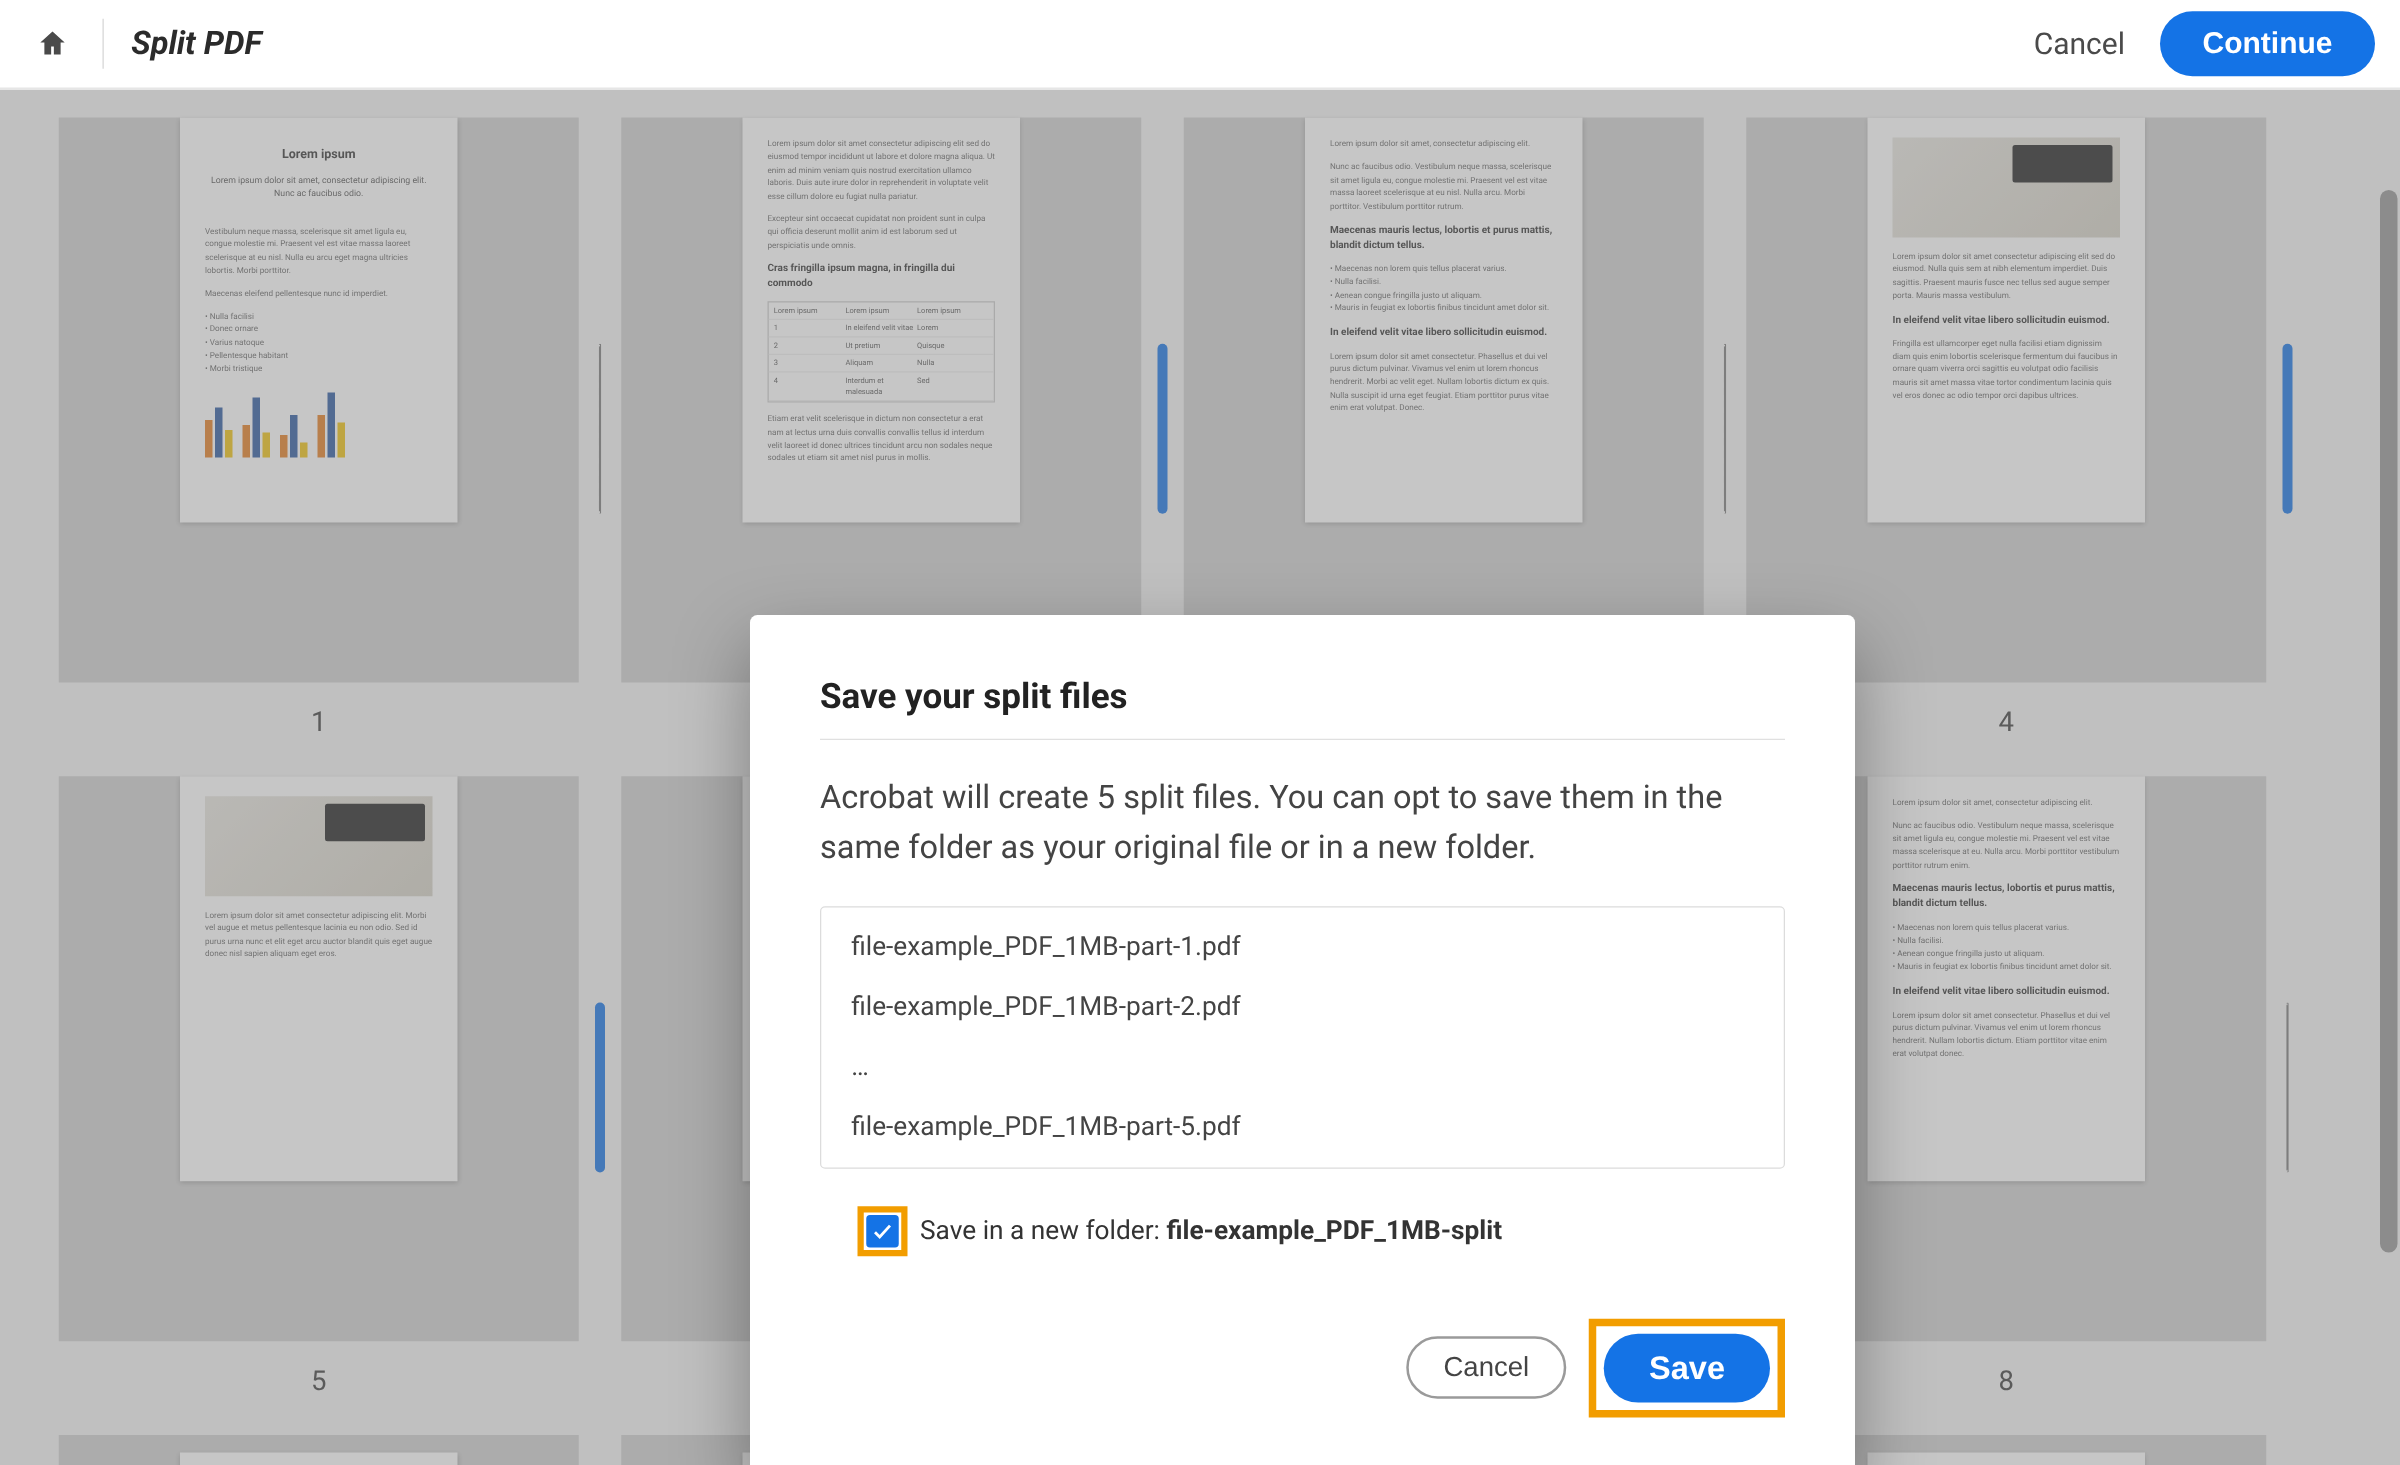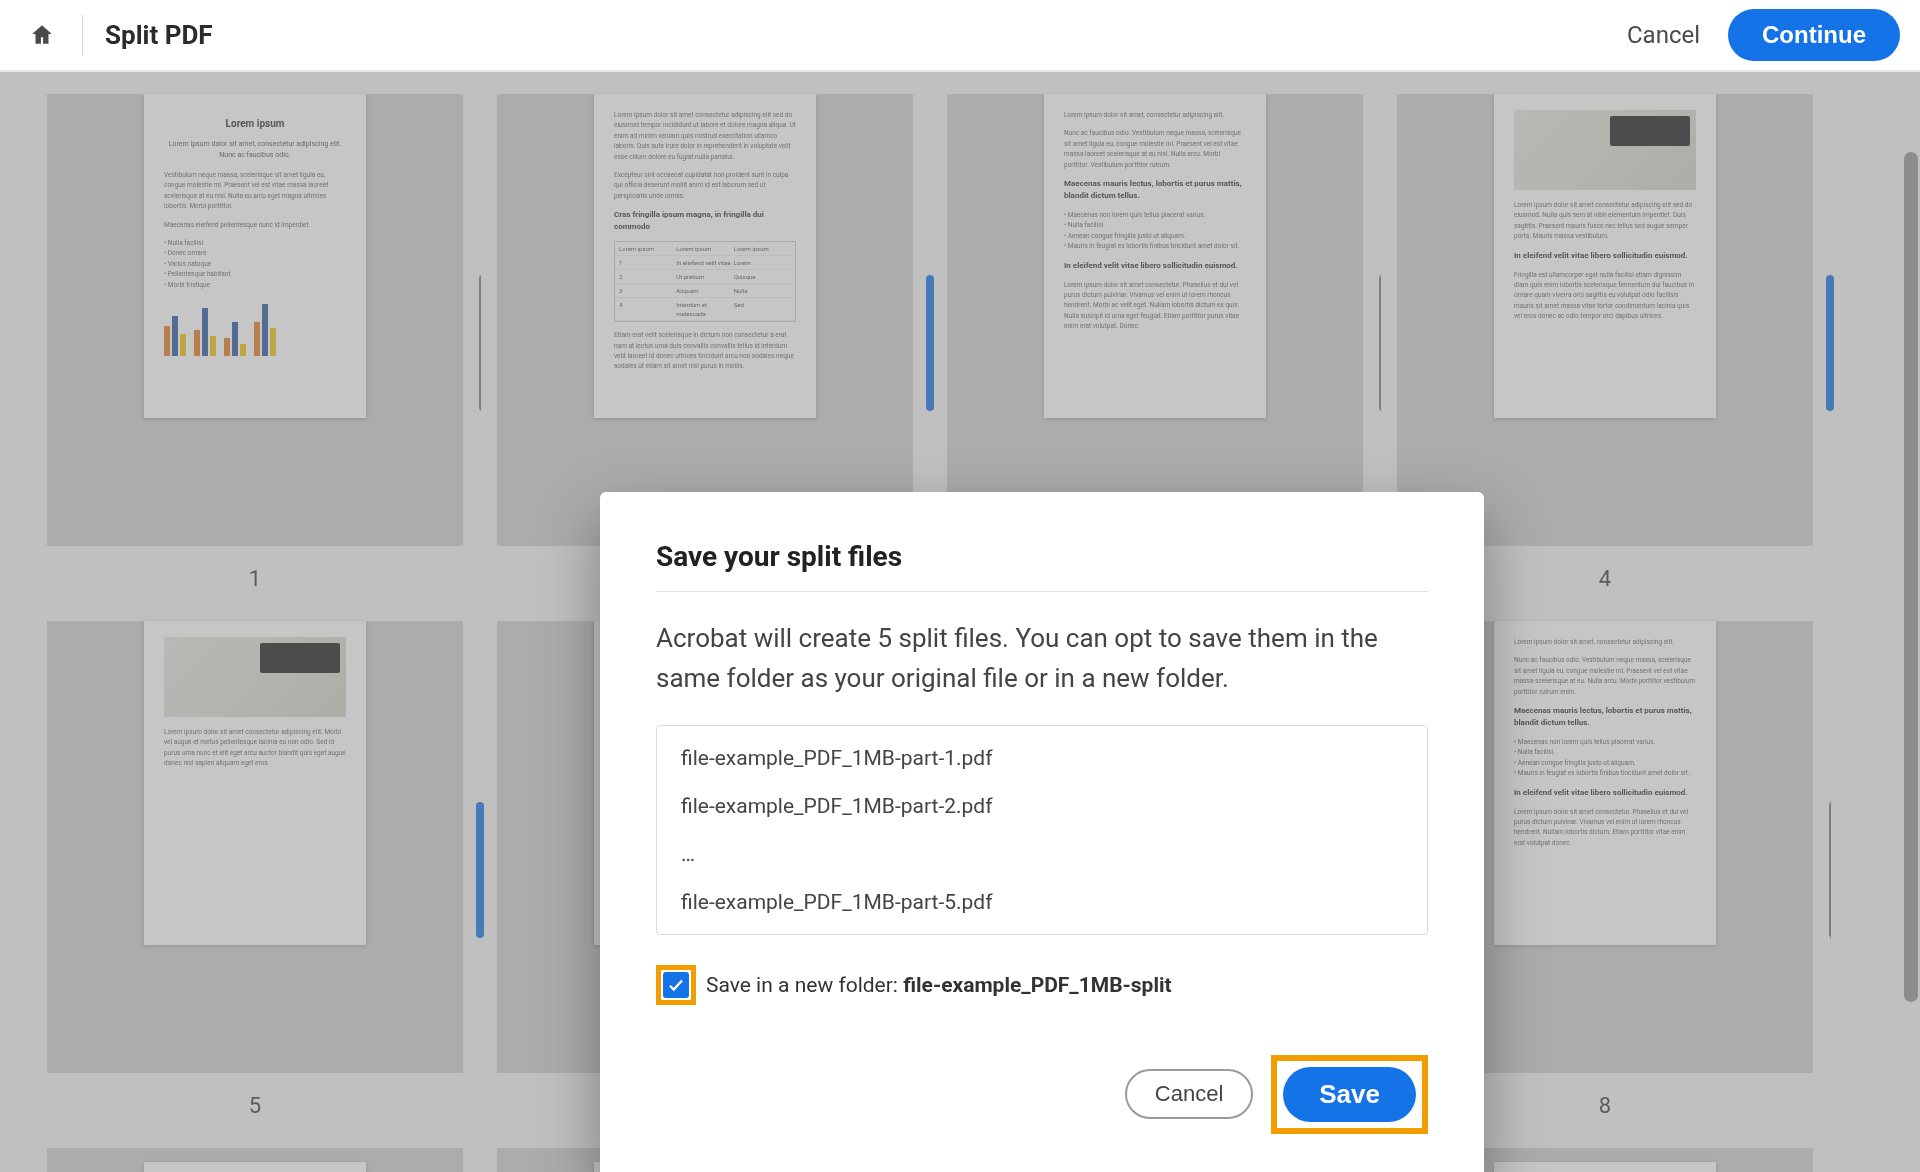--- a/index.html
+++ b/index.html
@@ -4,36 +4,36 @@
 <style>
   * { box-sizing: border-box; margin: 0; padding: 0; }
   html, body { width: 1920px; height: 1172px; font-family: -apple-system, BlinkMacSystemFont, "Segoe UI", Roboto, Helvetica, Arial, sans-serif; background: #fff; overflow: hidden; }
 
   
   .header { display: flex; align-items: center; justify-content: space-between; height: 72px; border-bottom: 2px solid #e6e6e6; padding: 0 20px 0 24px; background: #fff; }
   .header-left { display: flex; align-items: center; gap: 22px; }
   .home-btn { display: flex; align-items: center; justify-content: center; width: 36px; height: 36px; cursor: pointer; }
   .home-btn svg { width: 26px; height: 26px; fill: #4a4a4a; }
   .vdiv { width: 1px; height: 40px; background: #d6d6d6; }
-  .title { font-size: 26px; font-weight: 700; color: #2b2b2b; }
+  .title { font-size: 26px; font-weight: 700; color: #2b2b2b; font-style: italic; }
   .header-right { display: flex; align-items: center; gap: 28px; }
   .cancel-link { font-size: 24px; color: #4a4a4a; cursor: pointer; }
   .continue-btn { background: #1473e6; color: #fff; font-size: 24px; font-weight: 700; padding: 12px 34px; border-radius: 28px; cursor: pointer; border: none; }
 
   
   .work { position: relative; width: 100%; height: calc(1172px - 72px); background: #f5f5f5; }
   .overlay { position: absolute; inset: 0; background: rgba(128,128,128,0.45); z-index: 5; }
 
   
   .slots { position: absolute; inset: 0; padding: 22px 30px 0 30px; display: flex; flex-wrap: wrap; gap: 0; }
   .slot { width: 450px; margin: 0 0px 30px 0; display: flex; flex-direction: column; align-items: center; position: relative; }
   .thumb-frame { width: 416px; height: 452px; background: #d0d0d0; display: flex; align-items: flex-start; justify-content: center; position: relative; }
   .page { width: 222px; height: 324px; background: #fff; box-shadow: 0 1px 4px rgba(0,0,0,0.25); padding: 16px 20px; font-size: 6px; line-height: 1.5; color: #555; overflow: hidden; }
   .page .page-title { text-align: center; font-size: 10px; font-weight: 700; color: #333; margin: 6px 0 8px 0; }
-  .page .sub { text-align: center; font-size: 7px; margin-bottom: 10px; }
+  .page .sub { text-align: center; font-size: 7px; margin-bottom: 20px; }
   .page .para { font-size: 6.5px; color: #666; margin-bottom: 8px; line-height: 1.6; }
   .page .h2 { font-size: 8px; font-weight: 700; color: #333; margin: 8px 0; }
   .page .bars { display: flex; gap: 8px; align-items: flex-end; height: 56px; margin-top: 10px; }
   .page .bars .grp { display: flex; gap: 2px; align-items: flex-end; }
   .page .bars .b1 { width: 6px; background: #e67e22; }
   .page .bars .b2 { width: 6px; background: #2c5aa0; }
   .page .bars .b3 { width: 6px; background: #f1c40f; }
   .page .img { width: 100%; height: 80px; background: linear-gradient(135deg,#e8e6e0 0%,#d6d2c6 100%); margin-bottom: 10px; position: relative; }
   .page .img::after { content:""; position:absolute; right:6px; top:6px; width:80px; height:30px; background:#222; border-radius:2px; }
   .page .tbl { width:100%; border:1px solid #ccc; font-size:6px; }
@@ -46,21 +46,21 @@
   .divider.dashed { background: transparent; border-left: 2px dashed #7a7a7a; right: -1px; width:0; }
   .divider.solid { background: #1473e6; }
 
   
   .modal { position: absolute; z-index: 20; width: 884px; left: 600px; top: 420px; background: #fff; border-radius: 6px; box-shadow: 0 24px 60px rgba(0,0,0,0.35); padding: 48px 56px 46px 56px; }
   .modal h2 { font-size: 28px; font-weight: 700; color: #222; margin-bottom: 18px; }
   .modal hr { border: none; border-top: 1px solid #e0e0e0; margin-bottom: 26px; }
   .modal .desc { font-size: 26px; line-height: 1.55; color: #444; margin-bottom: 26px; }
   .filelist { border: 1px solid #dcdcdc; border-radius: 4px; padding: 8px 0; margin-bottom: 30px; }
   .filelist .file { font-size: 21px; color: #444; padding: 12px 24px; }
-  .folder-row { display: flex; align-items: center; font-size: 21px; color: #333; margin-bottom: 50px; }
+  .folder-row { display: flex; align-items: center; font-size: 21px; color: #333; margin-bottom: 50px; margin-left: 30px; }
   .checkbox-hl { border: 5px solid #f29d00; padding: 2px; display: inline-flex; margin-right: 8px; }
   .checkbox { width: 26px; height: 26px; background: #1473e6; border-radius: 3px; display: flex; align-items: center; justify-content: center; }
   .checkbox svg { width: 18px; height: 18px; stroke: #fff; stroke-width: 3; fill: none; }
   .folder-row .lbl { margin-left: 2px; }
   .folder-row .lbl b { font-weight: 700; }
 
   .modal-actions { display: flex; justify-content: flex-end; align-items: center; gap: 18px; }
   .btn-cancel { font-size: 22px; color: #444; border: 2px solid #9a9a9a; background: #fff; padding: 10px 28px; border-radius: 28px; cursor: pointer; }
   .save-hl { border: 6px solid #f29d00; padding: 6px; display: inline-flex; }
   .btn-save { font-size: 26px; font-weight: 700; color: #fff; background: #1473e6; border: none; padding: 12px 36px; border-radius: 28px; cursor: pointer; }

